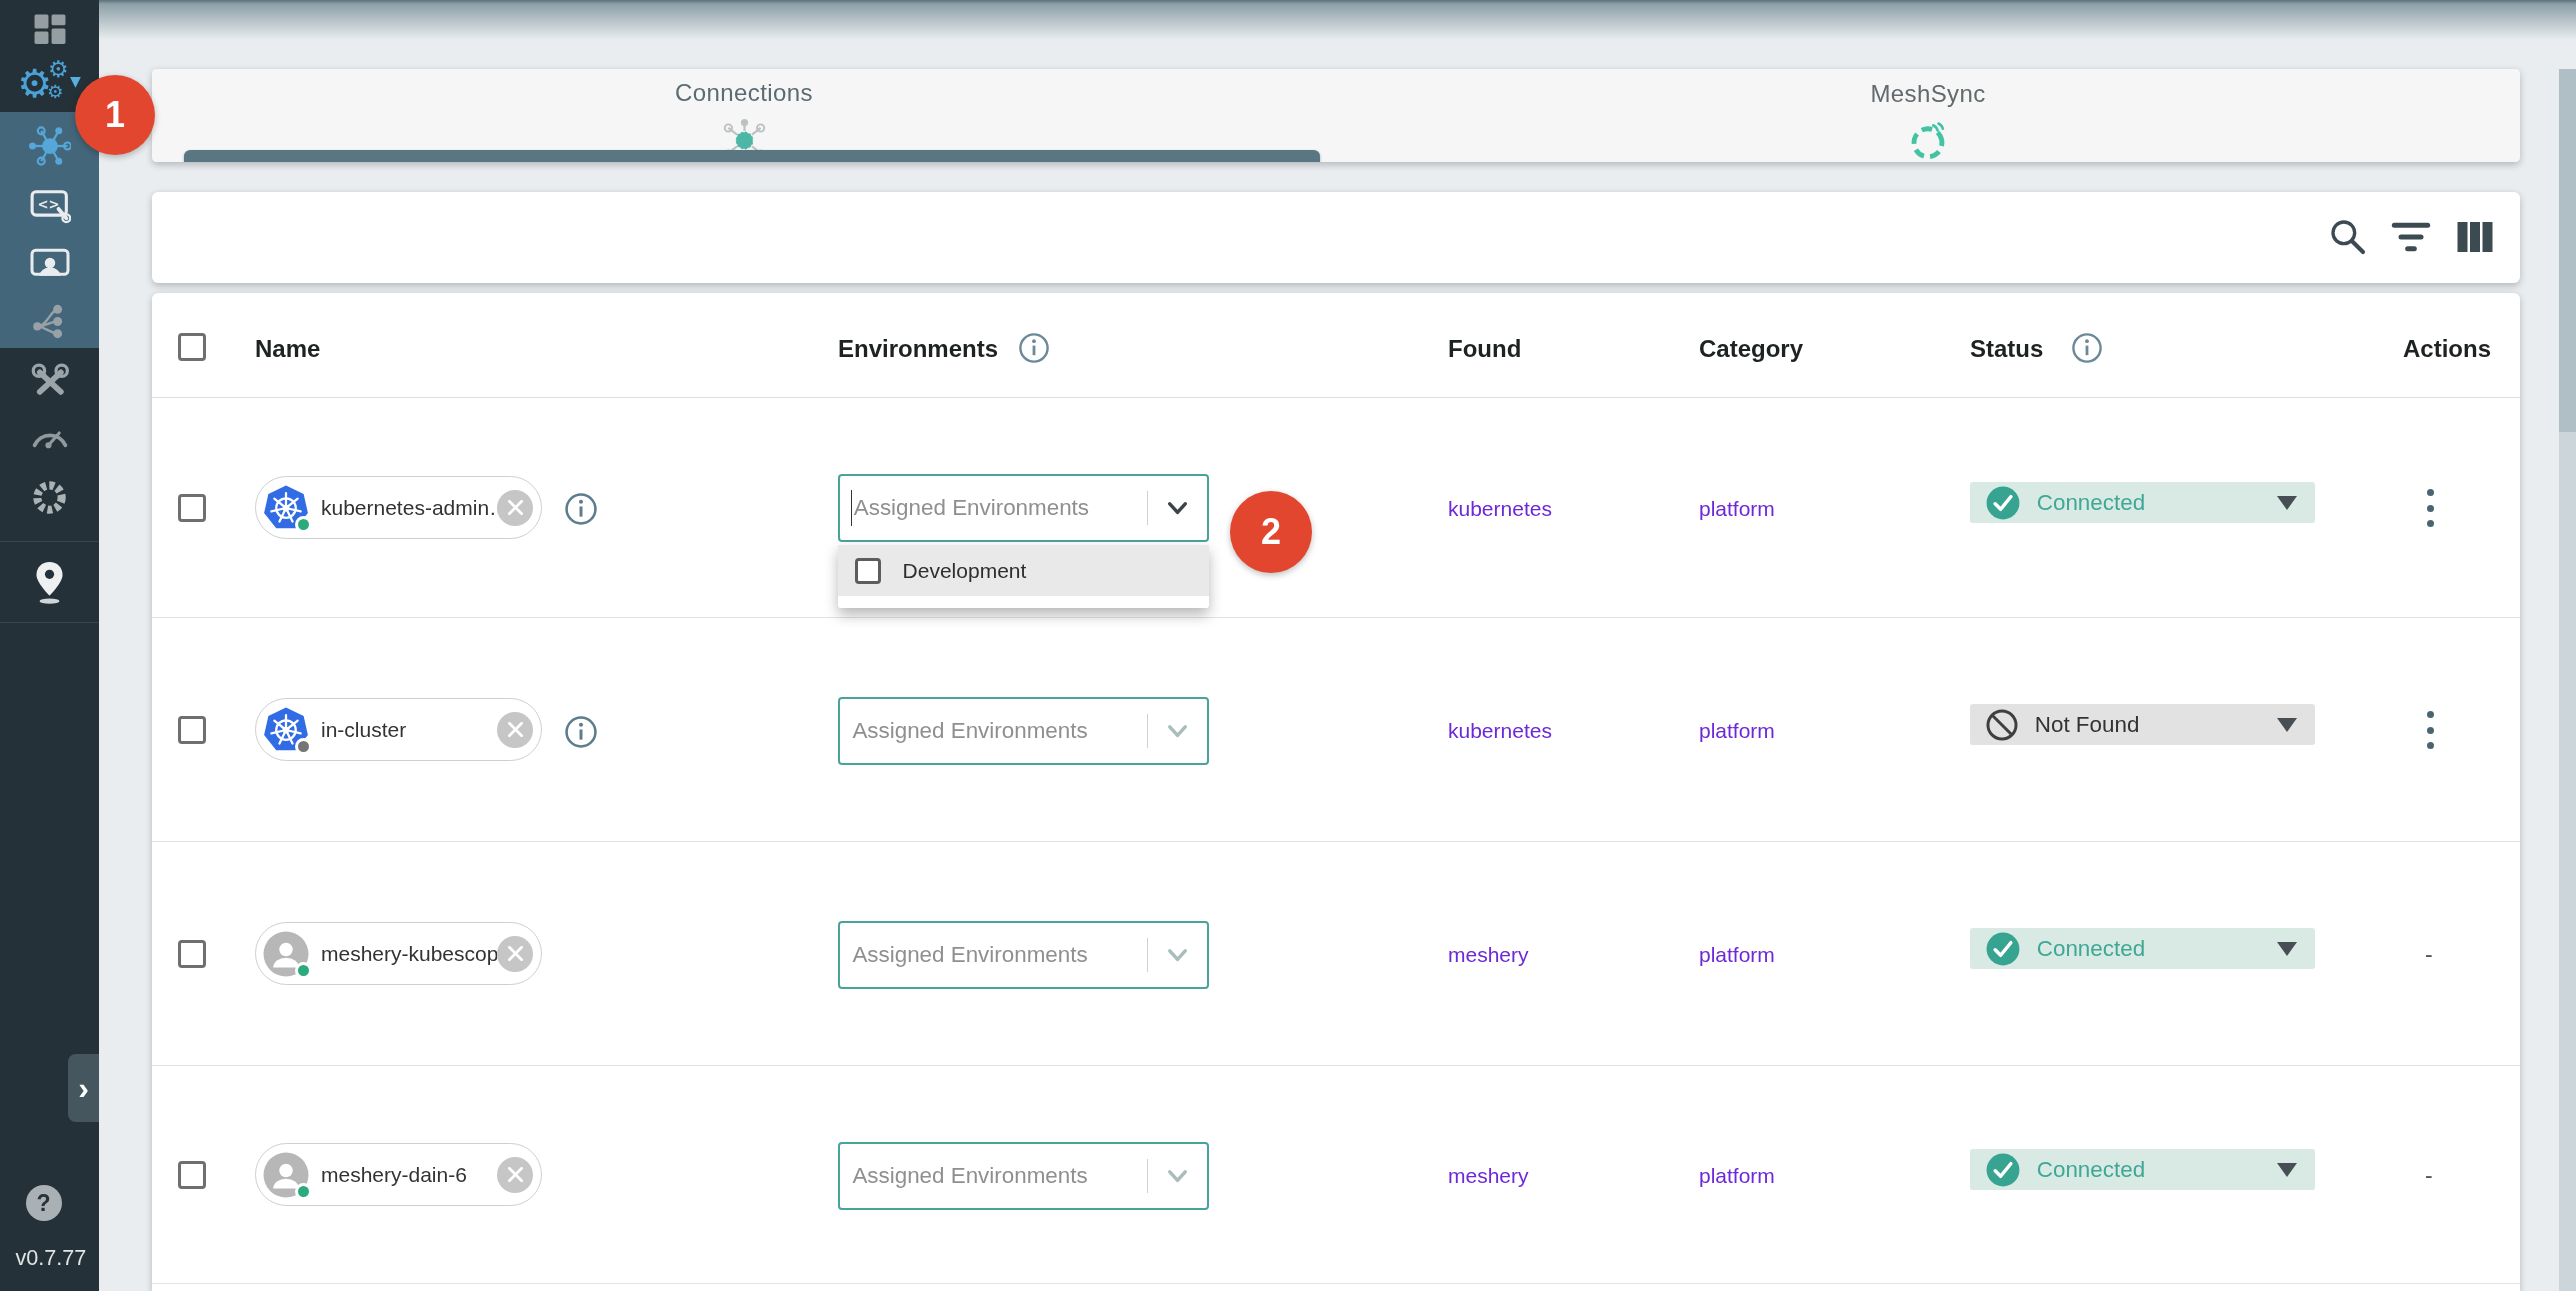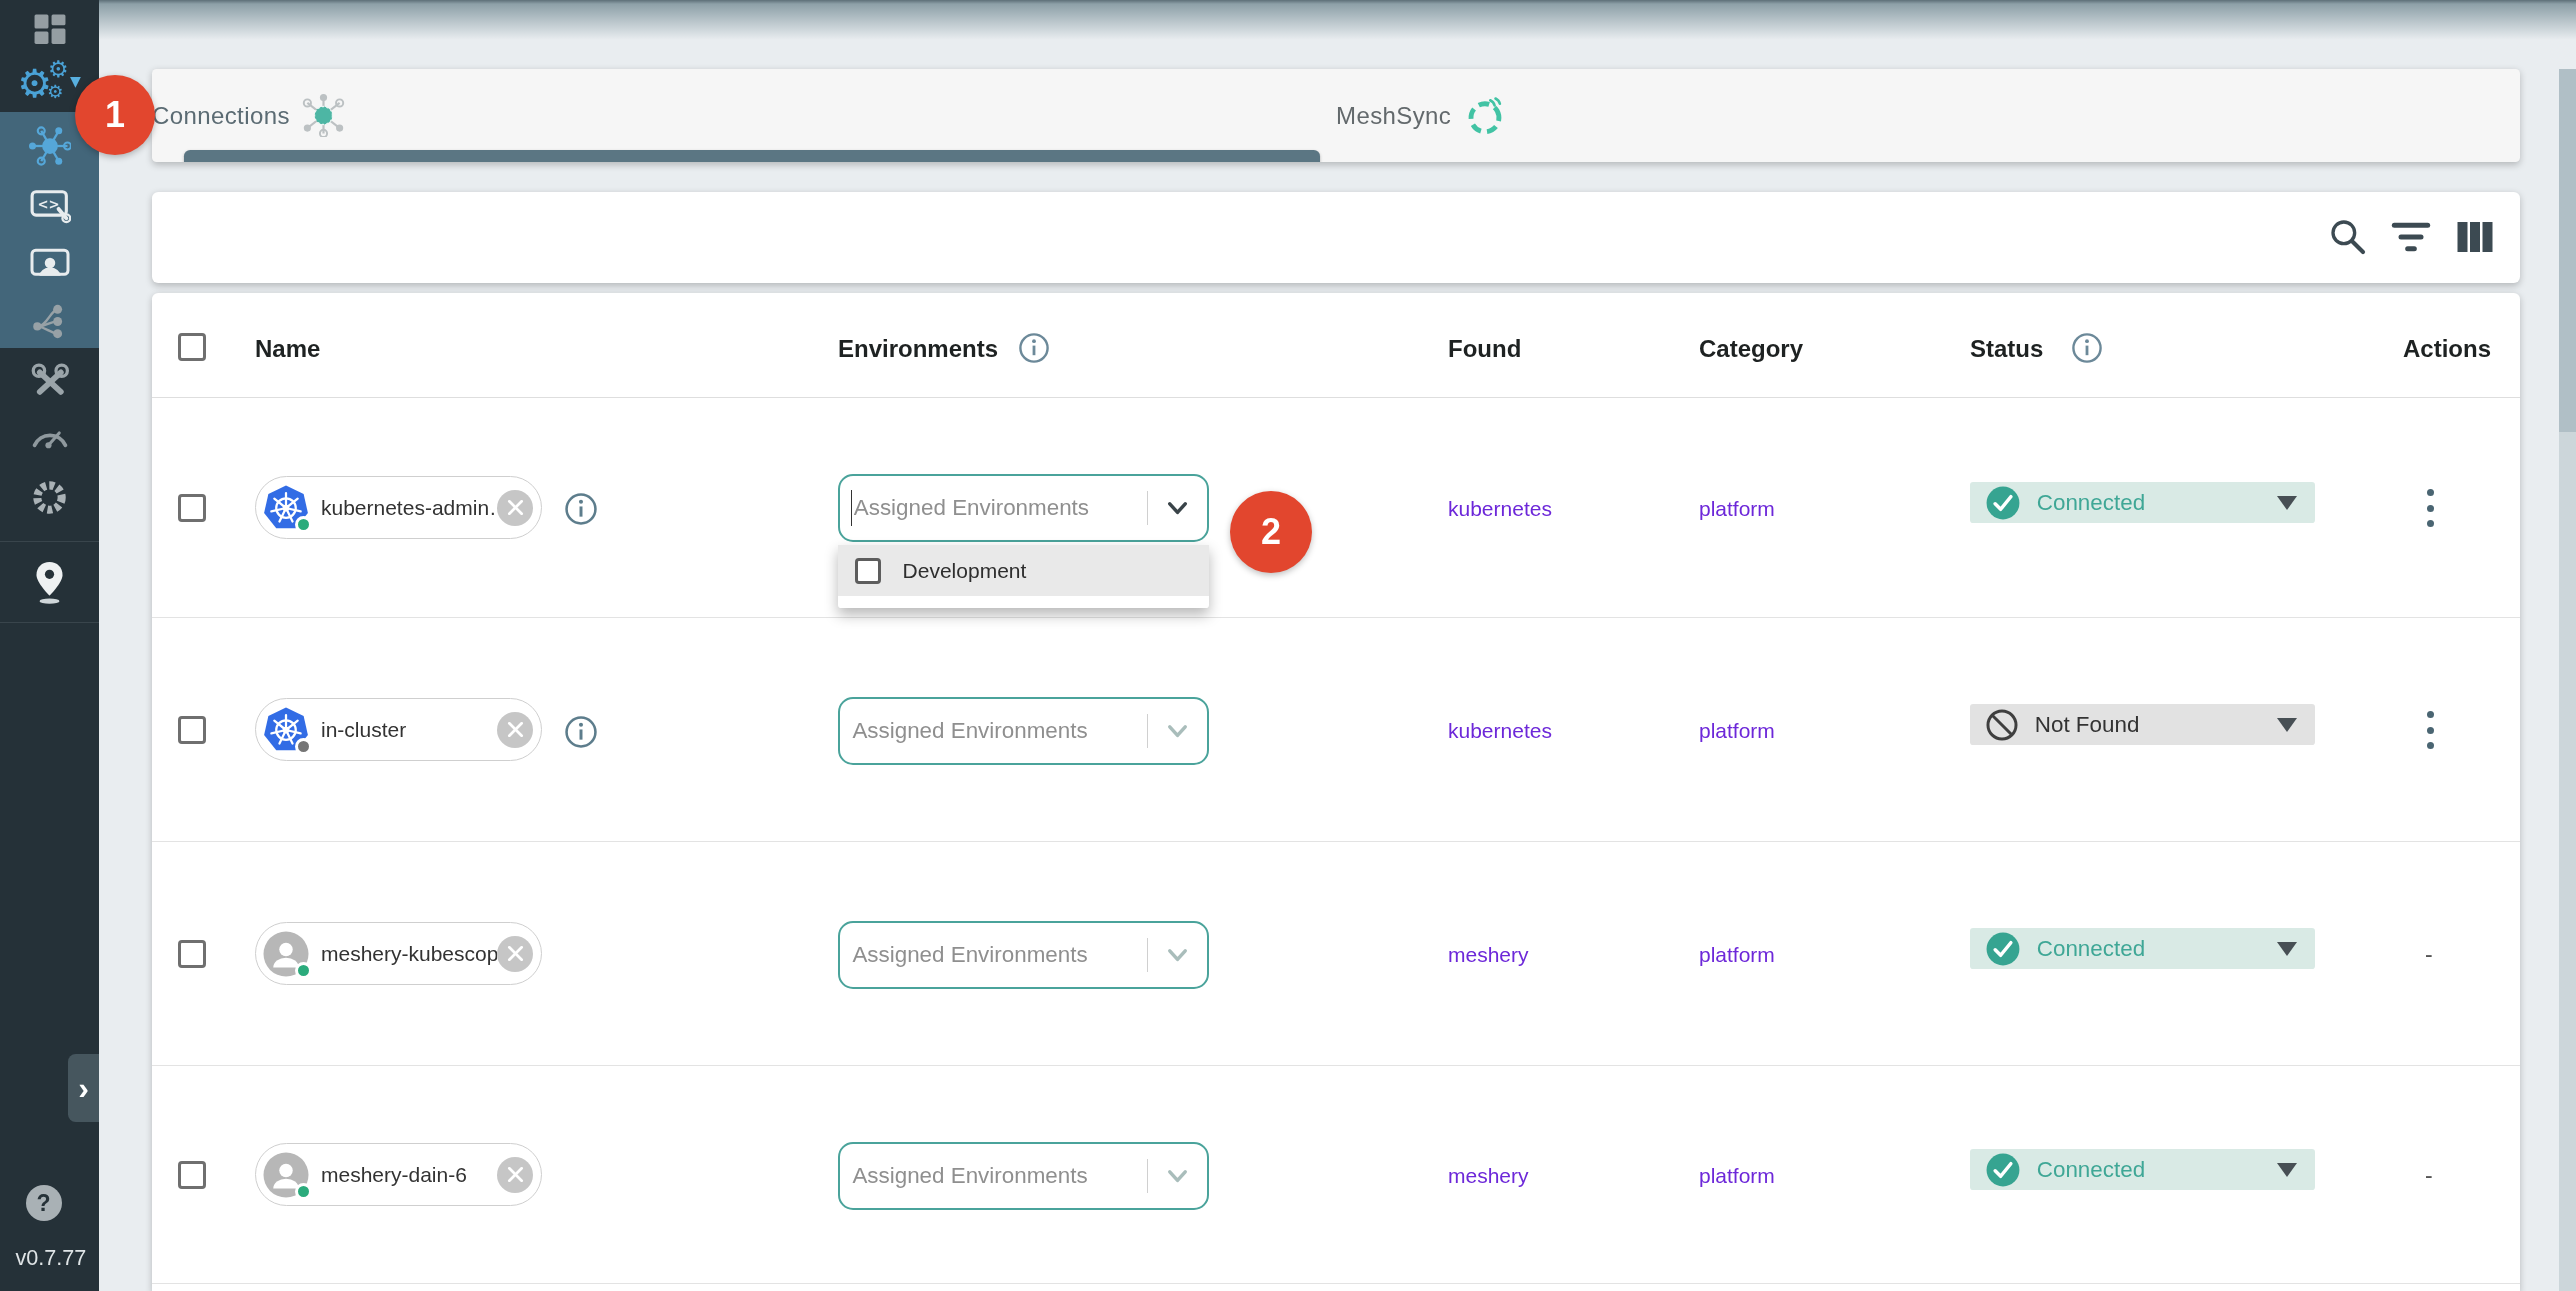--- a/index.html
+++ b/index.html
@@ -25,21 +25,21 @@
   .gear-caret { position:absolute; left:59px; top:7.7px; font-size:21.6px; color:#58b0e0; }
 
   
   .main { position:absolute; left:99px; top:0; right:0; bottom:0; background:#e9edf0; }
   .main::before { content:""; position:absolute; left:0; top:0; right:0; height:40px; background:linear-gradient(#5d6f78 0%, #8da0a8 10%, rgba(233,237,240,0) 100%); pointer-events:none; }
 
   .card { position:absolute; background:#fff; border-radius:6.2px; box-shadow:0 2.3px 7.7px rgba(0,0,0,.22); }
 
   
   .tabs-card { left:53px; top:69px; width:2368px; height:93px; background:#f6f6f6; border-radius:4.6px; overflow:hidden; }
-  .tab { position:absolute; top:0; height:93px; width:50%; display:flex; align-items:center; justify-content:flex-start; gap:12.4px; cursor:pointer; }
+  .tab { position:absolute; top:0; height:93px; width:50%; display:flex; align-items:center; justify-content:flex-end; gap:12.4px; cursor:pointer;flex-direction:column; }
   .tab-connections { left:0; }
   .tab-meshsync { left:50%; }
   .tab-label { font-size:24px; color:#5b6b73; letter-spacing:0.4px; }
   .tab-meshsync .tab-label { color:#63696c; }
   .tab-indicator { position:absolute; left:32px; bottom:0; width:1136px; height:11.6px; background:#5b7683; border-radius:6.2px 6.2px 0 0; box-shadow:0 1.5px 3.1px rgba(0,0,0,.3); }
 
   
   .toolbar-card { left:53px; top:192px; width:2368px; height:91px; }
   .add-cluster-btn { position:absolute; left:19.3px; top:13px; height:63px; padding:0 26px 0 20px; background:#66808d; border:none; border-radius:7.7px; color:#fff; font-size:24px; font-family:inherit; display:flex; align-items:center; gap:12.4px; cursor:pointer; box-shadow:0 1.5px 3.9px rgba(0,0,0,.25); }
   .tool-icon { position:absolute; top:25px; width:40px; height:40px; cursor:pointer; }
@@ -65,21 +65,21 @@
   .chip-avatar { position:relative; width:48px; height:48px; flex:0 0 auto; }
   .chip-dot { position:absolute; right:-1.5px; bottom:-1.5px; width:17px; height:17px; border-radius:50%; border:3.1px solid #fff; }
   .dot-green { background:#2bab7c; }
   .dot-gray  { background:#757575; }
   .chip-label { flex:1; margin-left:10.8px; font-size:21px; color:#333; white-space:nowrap; overflow:hidden; }
   .chip-delete { width:36px; height:36px; border-radius:50%; background:#c6c6c6; flex:0 0 auto; display:flex; align-items:center; justify-content:center; cursor:pointer; }
 
   .row-info { position:absolute; left:412px; width:34px; height:34px; cursor:pointer; }
 
   
-  .env-select { position:absolute; left:686px; width:371px; height:68px; border:2.3px solid #4aa39b; border-radius:15px; background:#fff; display:flex; align-items:center; }
+  .env-select { position:absolute; left:686px; width:371px; height:68px; border:2.3px solid #4aa39b; border-radius:4px; background:#fff; display:flex; align-items:center; }
   .env-placeholder { font-size:22.4px; color:#8f8f8f; margin-left:12.4px; flex:1; white-space:nowrap; overflow:hidden; }
   .text-cursor { width:1.5px; height:36px; background:#333; margin-left:10.8px; }
   .env-divider { width:1.5px; height:34px; background:#d0d0d0; }
   .env-chevron { width:59px; display:flex; align-items:center; justify-content:center; cursor:pointer; }
 
   .env-menu { position:absolute; left:686px; width:371px; background:#fff; border-radius:0 0 3.1px 3.1px; box-shadow:0 6.2px 14px rgba(0,0,0,.28); padding-bottom:12.4px; z-index:5; }
   .env-option { height:51px; background:#e9e9e9; display:flex; align-items:center; padding-left:17px; cursor:pointer; }
   .env-option .checkbox { position:static; width:26px; height:26px; border-color:#5d5d5d; }
   .env-option-label { margin-left:21.6px; font-size:21px; color:#2e2e2e; }
 

